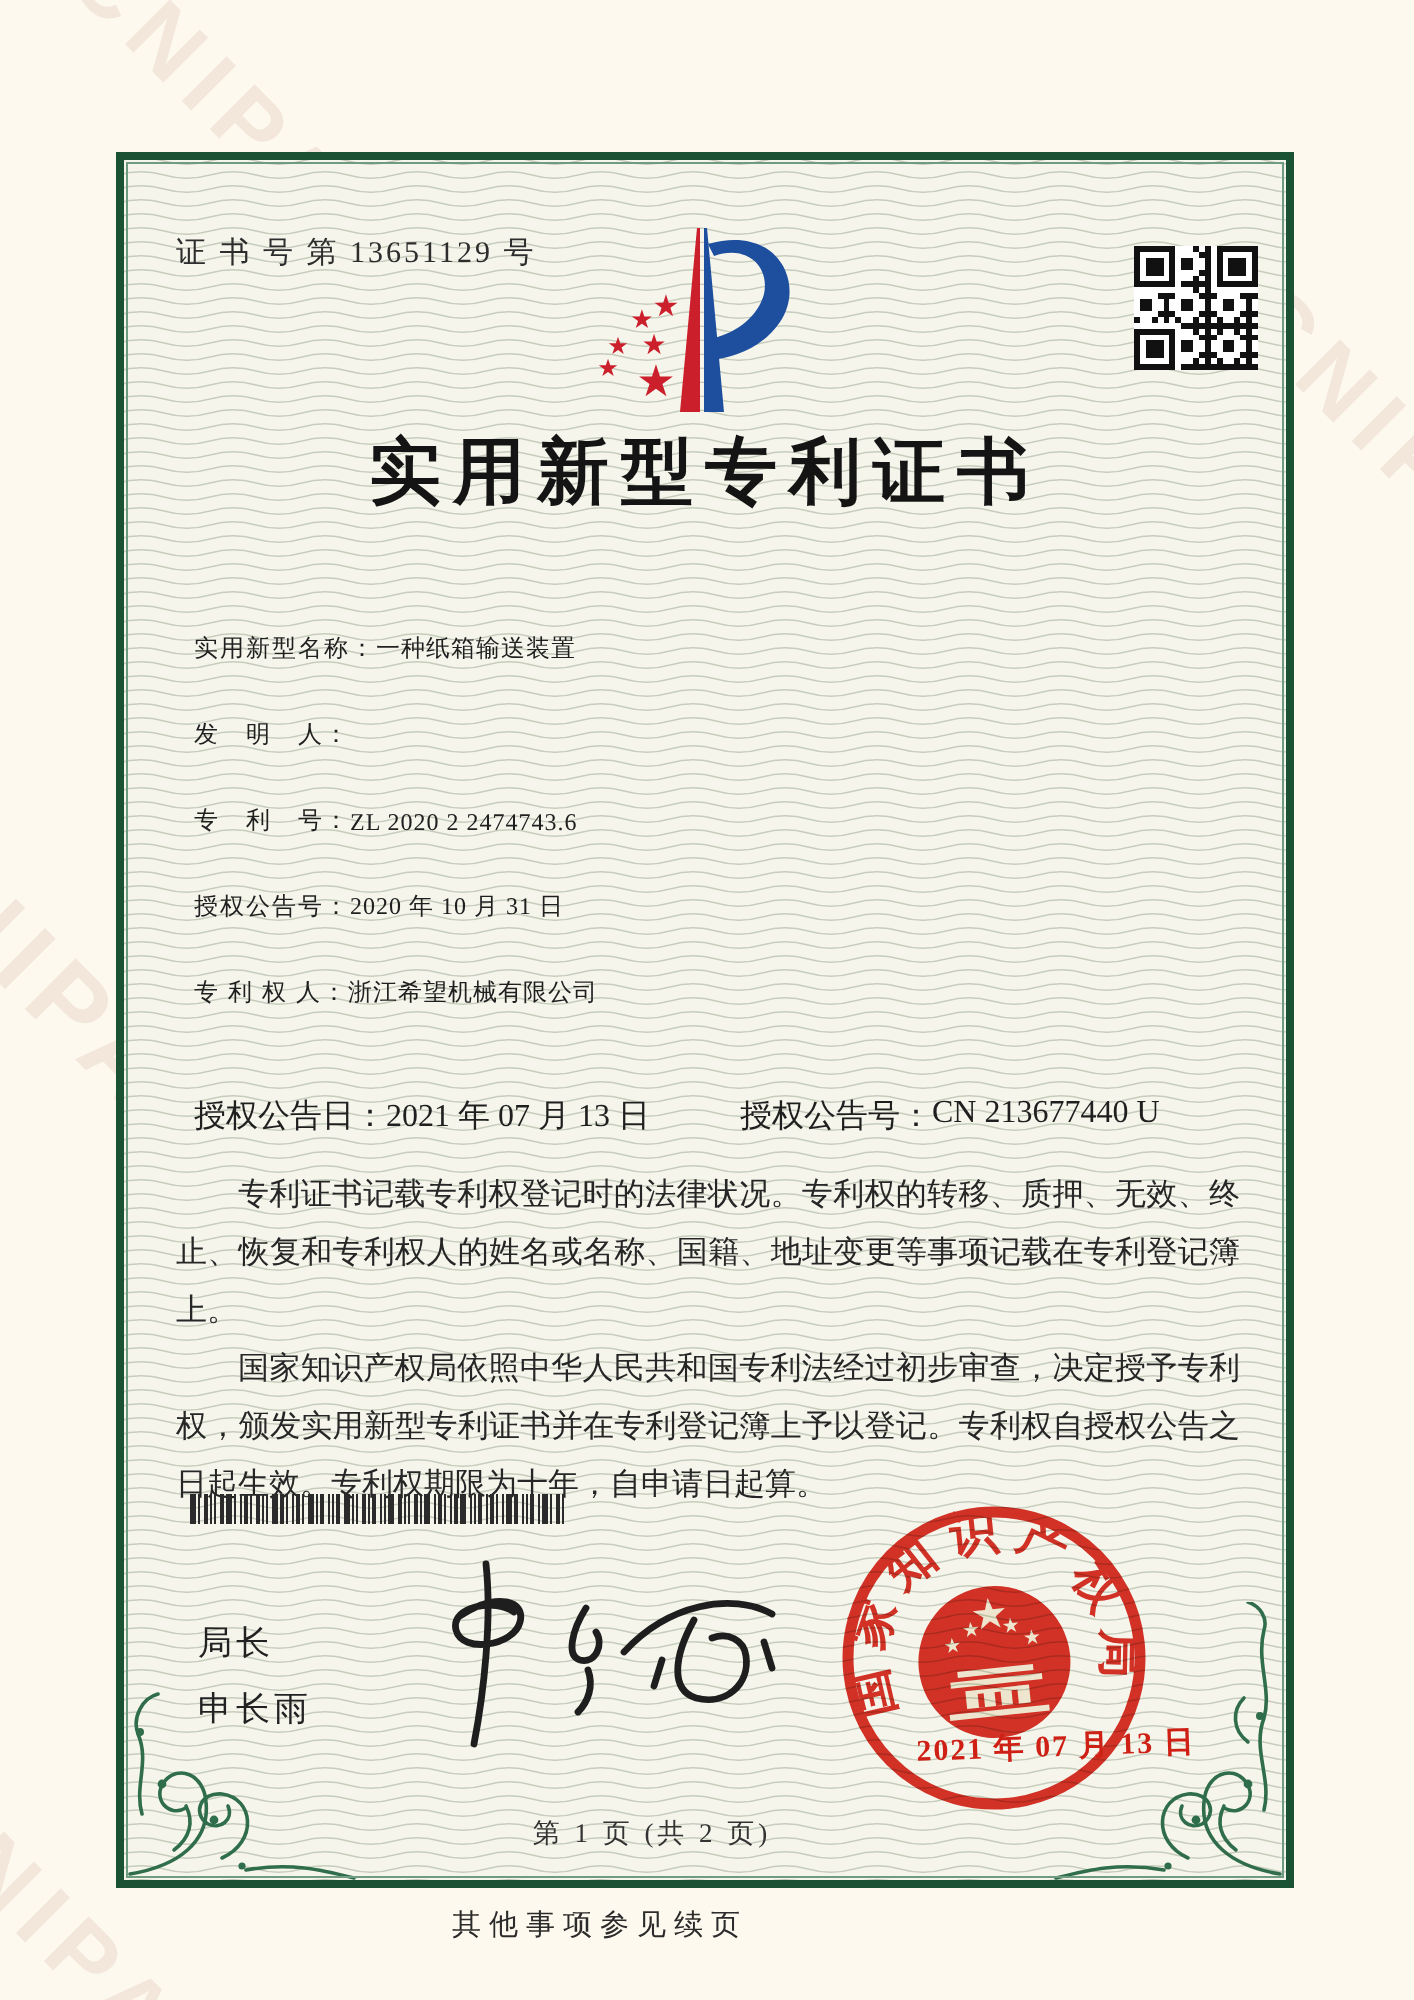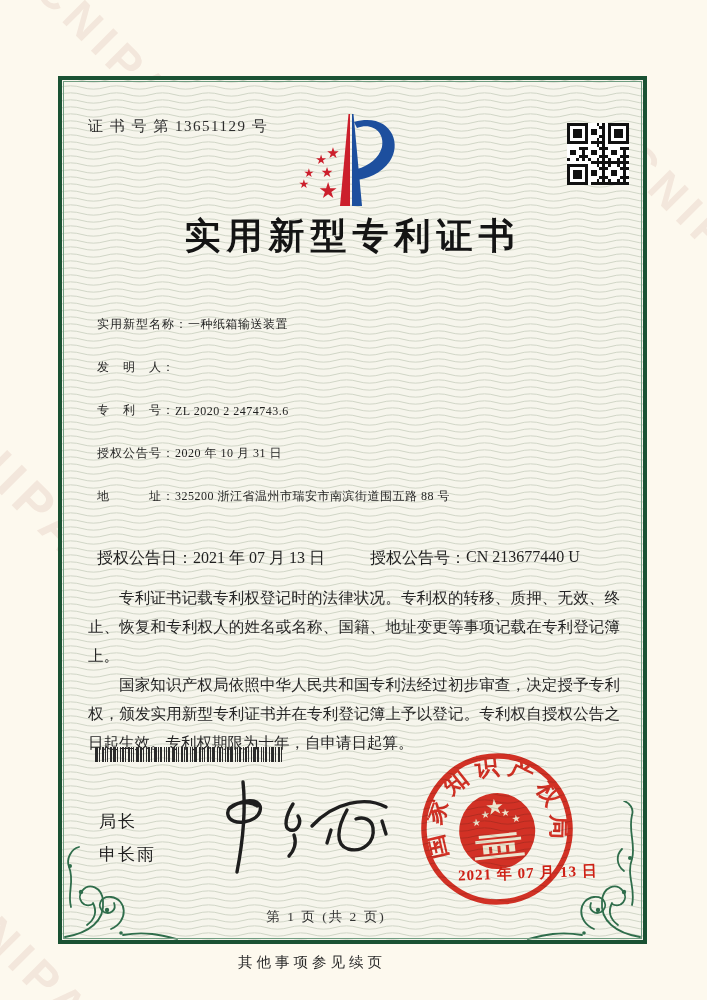--- a/index.html
+++ b/index.html
@@ -50,21 +50,21 @@
   .barcode{position:absolute;left:95px;top:747px;width:192px;height:15px;display:flex;align-items:stretch;z-index:5;}
   .barcode i{display:block;background:#2b2b2b;}
   .director{position:absolute;left:99px;top:805px;font-size:17px;line-height:33px;color:#222;z-index:5;letter-spacing:2px;}
   .sig{position:absolute;left:196px;top:772px;width:212px;height:108px;z-index:6;}
   .seal{position:absolute;left:416px;top:748px;width:162px;height:162px;z-index:6;transform:rotate(-6deg);mix-blend-mode:multiply;opacity:0.95;}
   .seal-date{
     position:absolute;left:438px;top:864px;width:180px;z-index:7;text-align:center;
     font-size:15px;color:#ce2015;letter-spacing:1px;transform:rotate(-2deg);font-weight:bold;
   }
   .page-info{position:absolute;left:58px;top:908px;width:536px;text-align:center;font-size:13.5px;letter-spacing:2px;color:#333;z-index:5;}
-  .footer-note{position:absolute;left:12px;top:953px;width:600px;text-align:center;font-size:14.5px;letter-spacing:4px;color:#2b2b2b;z-index:5;}
+  .footer-note{position:absolute;left:0;top:953px;width:600px;text-align:center;font-size:14.5px;letter-spacing:4px;color:#2b2b2b;z-index:5;}
 </style>
 </head>
 <body>
 
 <div class="page">
 
   <div class="wm" style="left:105px;top:42px;">CNIPA</div>
   <div class="wm" style="left:238px;top:172px;">CNIPA</div>
   <div class="wm" style="left:690px;top:212px;">CNIPA</div>
   <div class="wm" style="left:478px;top:350px;">CNIPA</div>
@@ -286,22 +286,22 @@
       </div>
     <div class="frow">
         <span class="lbl">专　利　号：</span>
         <span class="val">ZL 2020 2 2474743.6</span>
       </div>
     <div class="frow">
         <span class="lbl">授权公告号：</span>
         <span class="val">2020 年 10 月 31 日</span>
       </div>
     <div class="frow">
-        <span class="lbl">地　　　址：</span>
-        <span class="val">325200  浙江省温州市瑞安市南滨街道围五路 88 号</span>
+        <span class="lbl">专 利 权 人：</span>
+        <span class="val">浙江希望机械有限公司</span>
       </div>
   </div>
 
   <div class="grant-row">
     <span class="pair1">
       <span class="lbl">授权公告日：</span>
       <span class="val">2021 年 07 月 13 日</span>
     </span>
     <span class="pair2">
       <span class="lbl">授权公告号：</span>

